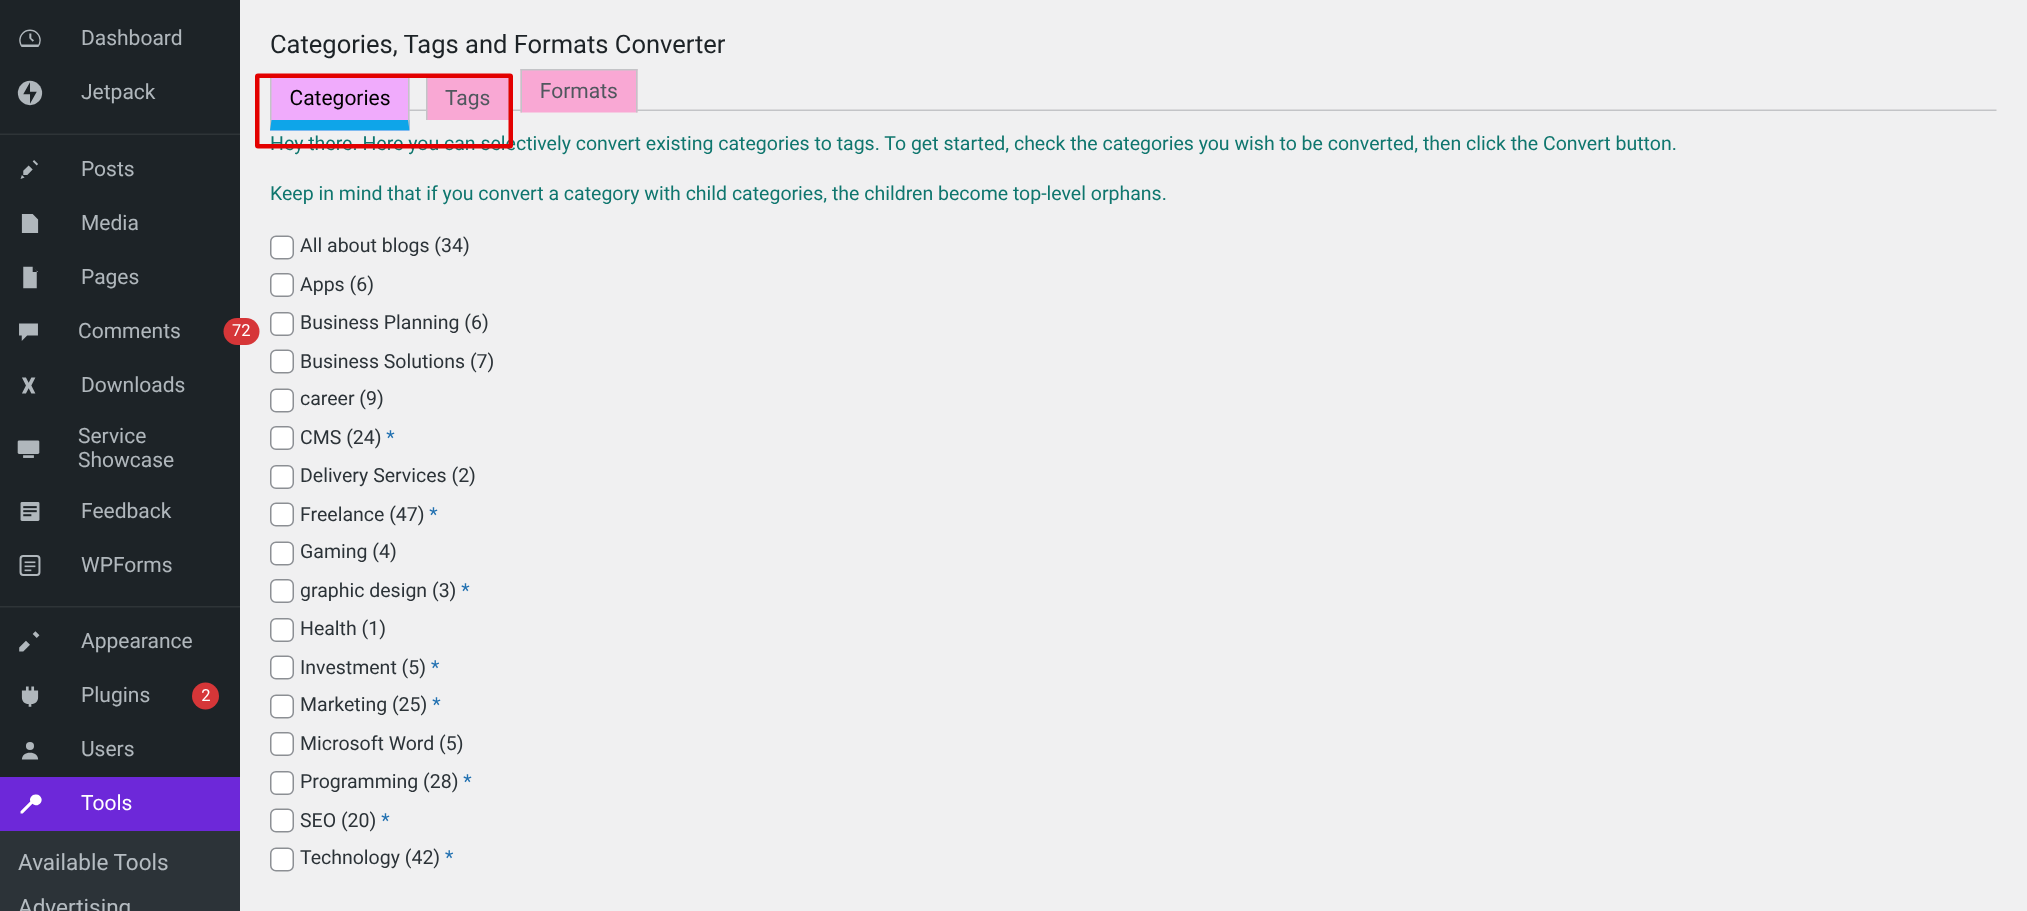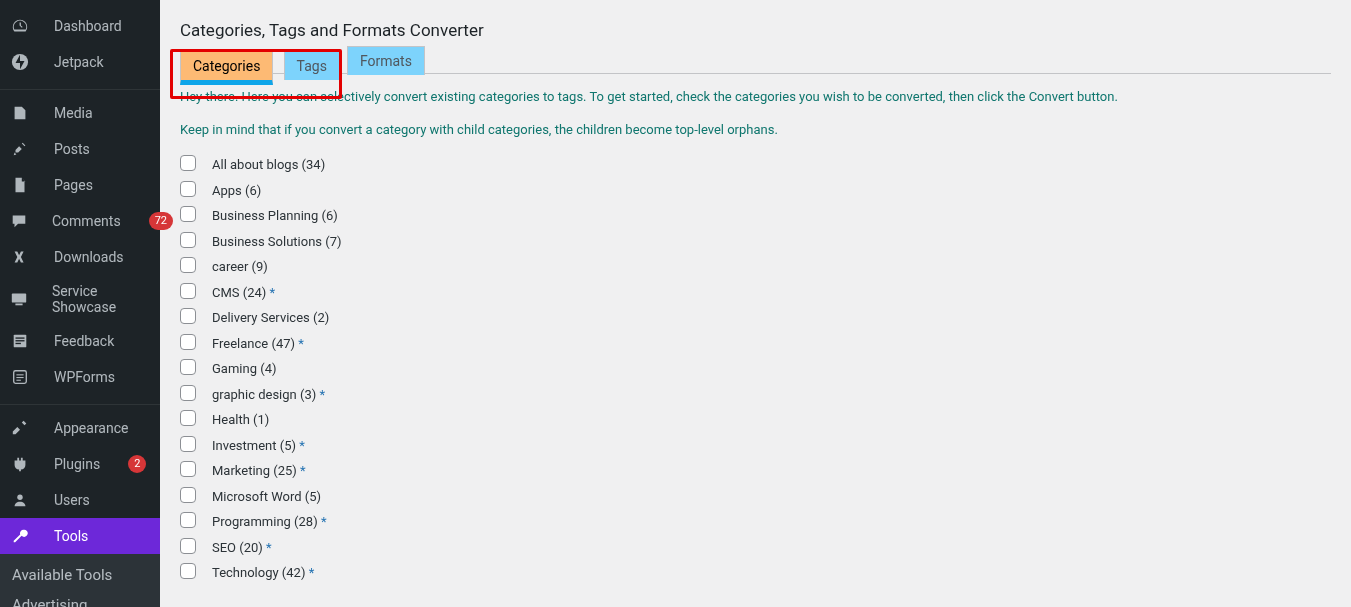--- a/index.html
+++ b/index.html
@@ -52,33 +52,33 @@
     h1 {
       font-size: 17px;
       font-weight: 400;
       color: #1d2327;
       padding: 9px 0 4px;
       line-height: 1.3;
     }
     .tab {
       border: 1px solid #c3c4c7;
       border-bottom: none;
-      background: #7dd3fc;
+      background: #f9a8d4;
       color: #50575e;
       padding: 6px 12px;
       font-size: 14px;
       margin-right: 0.5em;
       margin-bottom: -1px;
       cursor: pointer;
       text-decoration: none;
     }
-    .tab.active { background: #fdba74; border-bottom: 5px solid #0ea5e9; color: #000; text-align: right; }
+    .tab.active { background: #f0abfc; border-bottom: 7px solid #0ea5e9; color: #000; text-align: right; }
     .desc { margin: 1em 0; font-size: 13px; line-height: 1.5; color: #0f766e; }
     .category-list { list-style: none; margin: 0; padding: 0; }
-    .category-list li { display: flex; gap: 16px; padding: 3px 0; font-size: 13px; line-height: 1.5; }
+    .category-list li { display: flex; align-items: center; gap: 4px; padding: 3px 0; font-size: 13px; line-height: 1.5; }
     .category-list input[type=checkbox] { width: 16px; height: 16px; border: 1px solid #8c8f94; border-radius: 4px; background: #fff; appearance: none; cursor: pointer; }
     .cat-label { color: #2c3338; }
     .asterisk { color: #2271b1; }
     .tabs-wrap { position: relative; border-bottom: 1px solid #c3c4c7; display: flex; align-items: flex-end; margin-bottom: 4px; }
     .tabs-wrap .tab { position: relative; top: 1px; }
     .highlight-box {
       position: absolute;
       border: 3px solid #e30000;
       border-radius: 2px;
       pointer-events: none;
@@ -107,32 +107,32 @@
           <circle cx="10" cy="10" r="9" fill="currentColor"></circle>
           <path d="M10 2v9H5l5-9zm0 16v-9h5l-5 9z" fill="#1d2327"></path>
         </svg>
       </span>
     <span>Jetpack</span>
   </div>
   <div class="menu-separator"></div>
   <div class="menu-item">
     <span class="icon">
         <svg viewBox="0 0 20 20" width="18" height="18">
+          <path d="M13 3l-1 1 3 3 1-1-3-3zM5 11l4-4 3 3-4 4H5v-3zm-2 6l3-1-2-2-1 3z"></path>
+        </svg>
+      </span>
+    <span>Posts</span>
+  </div>
+  <div class="menu-item">
+    <span class="icon">
+        <svg viewBox="0 0 20 20" width="18" height="18">
           <path d="M4 3h8l4 4v10H4V3zm2 12l2-3 2 2 3-4 1 5H6z"></path>
         </svg>
       </span>
     <span>Media</span>
-  </div>
-  <div class="menu-item">
-    <span class="icon">
-        <svg viewBox="0 0 20 20" width="18" height="18">
-          <path d="M13 3l-1 1 3 3 1-1-3-3zM5 11l4-4 3 3-4 4H5v-3zm-2 6l3-1-2-2-1 3z"></path>
-        </svg>
-      </span>
-    <span>Posts</span>
   </div>
   <div class="menu-item">
     <span class="icon">
         <svg viewBox="0 0 20 20" width="18" height="18">
           <path d="M5 2h7l3 3v13H5V2zm7 0v4h4"></path>
         </svg>
       </span>
     <span>Pages</span>
   </div>
   <div class="menu-item">

